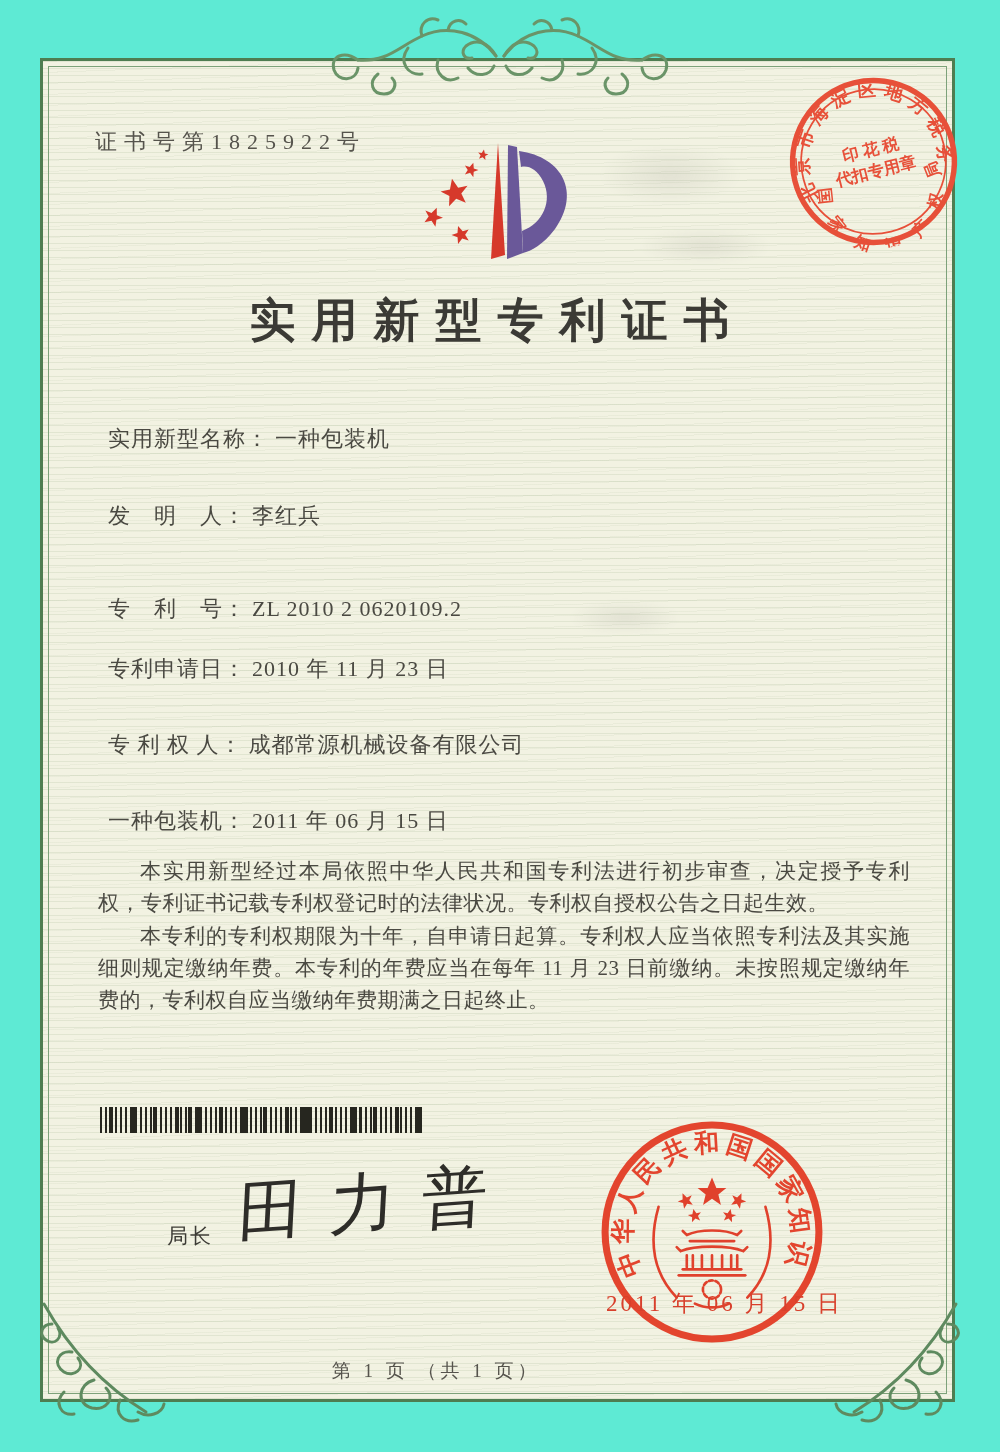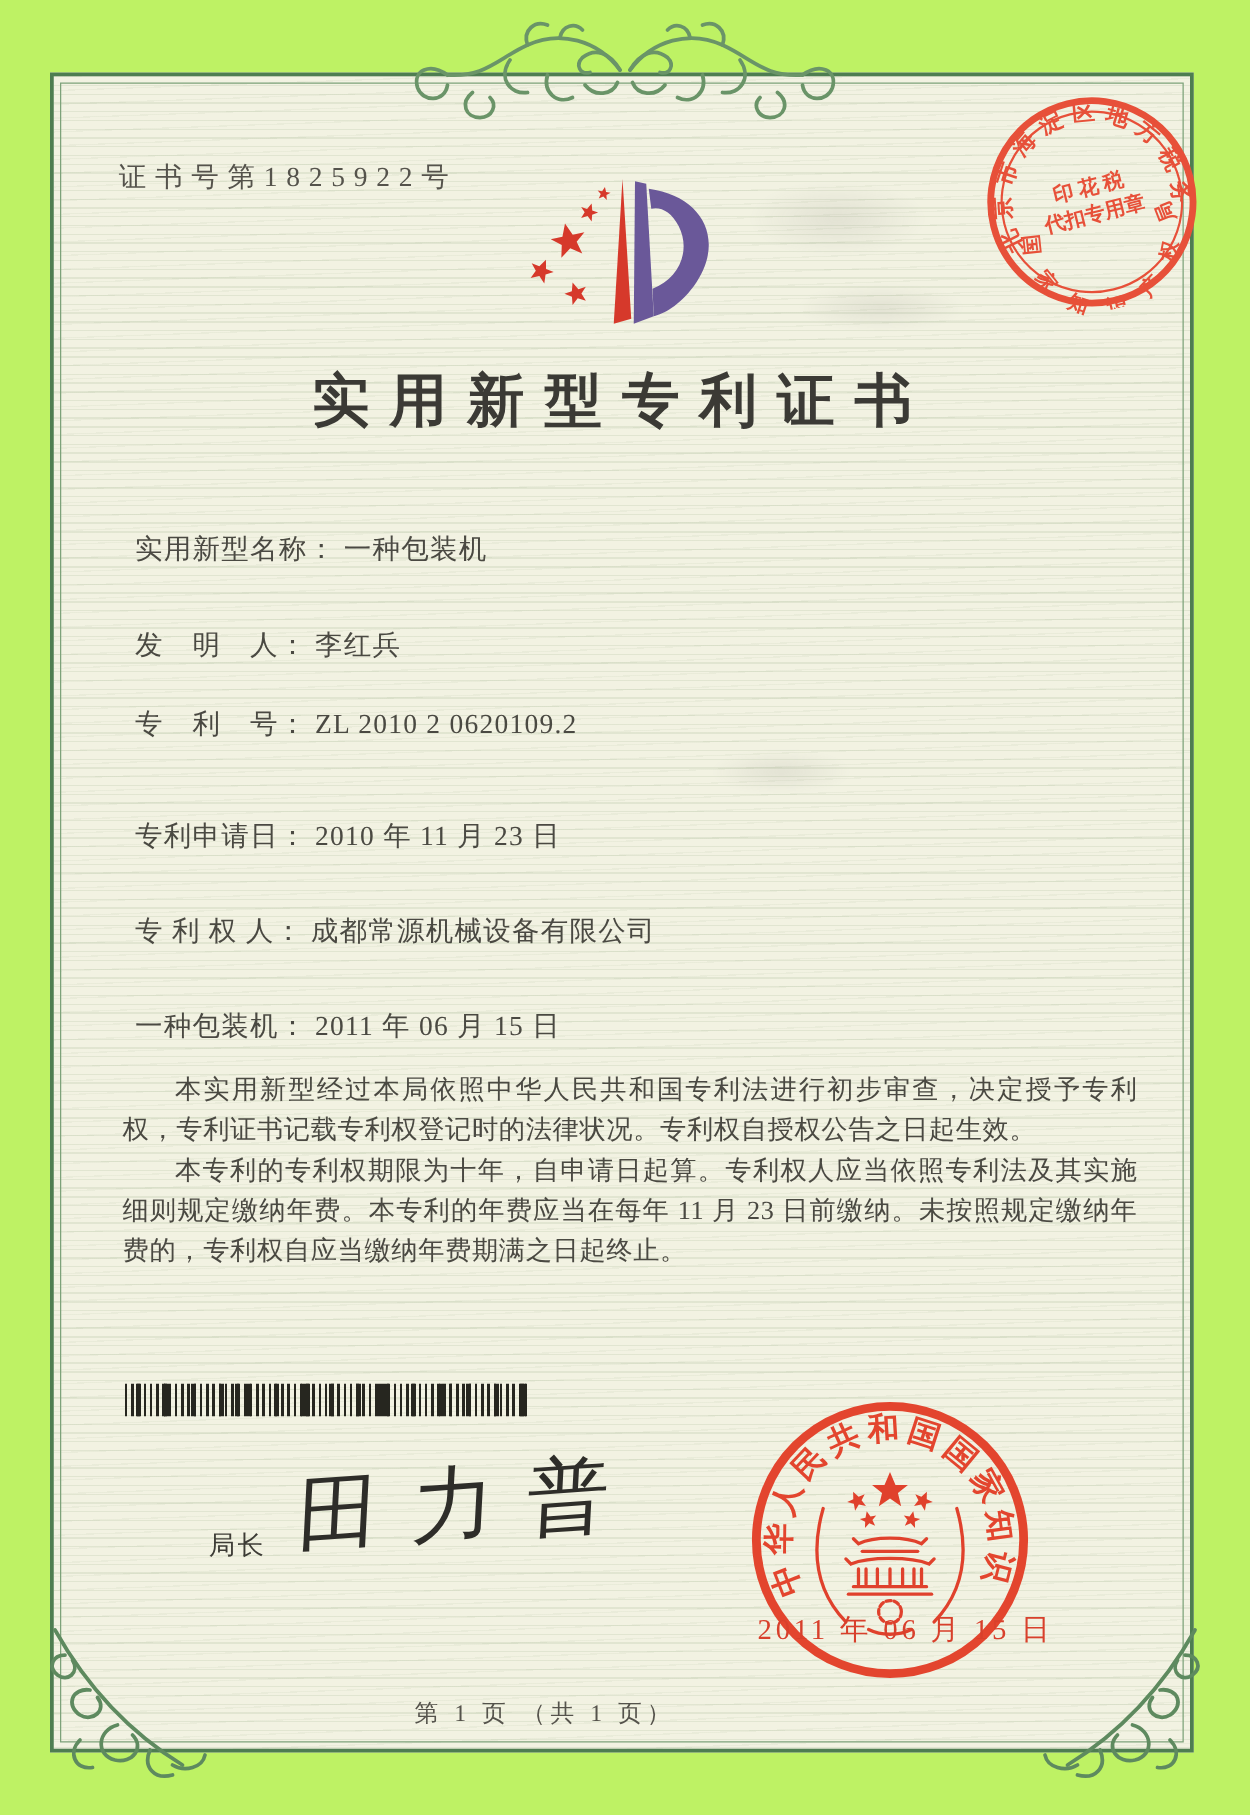--- a/index.html
+++ b/index.html
@@ -3,21 +3,21 @@
 <meta charset="utf-8">
 <style>
   html,body{margin:0;padding:0;}
   body{
     width:1000px;height:1452px;
     font-family:"Liberation Serif","DejaVu Serif",serif;
     background:#f7f3e8;
     position:relative;overflow:hidden;
   }
   .abs{position:absolute;}
-  .page{position:absolute;left:0;top:0;width:1000px;height:1452px;background:#bef264;}
+  .page{position:absolute;left:0;top:0;width:1000px;height:1452px;background:#5eead4;}
   
   .frame-outer{
     left:40px;top:58px;width:915px;height:1344px;
     border:3px solid #4e7d51;box-sizing:border-box;
     background:
       repeating-linear-gradient(180deg, rgba(122,150,104,0.14) 0 1px, rgba(0,0,0,0) 1px 7px),
       repeating-linear-gradient(178deg, rgba(122,150,104,0.07) 0 1px, rgba(0,0,0,0) 1px 11px),
       #f2f2e2;
   }
   .frame-inner{
@@ -166,21 +166,21 @@
   </div>
 
   <div class="abs title">实用新型专利证书</div>
 
   <div class="abs field-row" style="top:501px;">
     <span class="field-label">发　明　人：</span><span class="field-value">李红兵</span>
   </div>
   <div class="abs field-row" style="top:424px;">
     <span class="field-label">实用新型名称：</span><span class="field-value">一种包装机</span>
   </div>
-  <div class="abs field-row" style="top:564px;">
+  <div class="abs field-row" style="top:594px;">
     <span class="field-label">专　利　号：</span><span class="field-value">ZL 2010 2 0620109.2</span>
   </div>
   <div class="abs field-row" style="top:654px;">
     <span class="field-label">专利申请日：</span><span class="field-value">2010 年 11 月 23 日</span>
   </div>
   <div class="abs field-row" style="top:730px;">
     <span class="field-label">专 利 权 人：</span><span class="field-value">成都常源机械设备有限公司</span>
   </div>
   <div class="abs field-row" style="top:806px;">
     <span class="field-label">一种包装机：</span><span class="field-value">2011 年 06 月 15 日</span>

